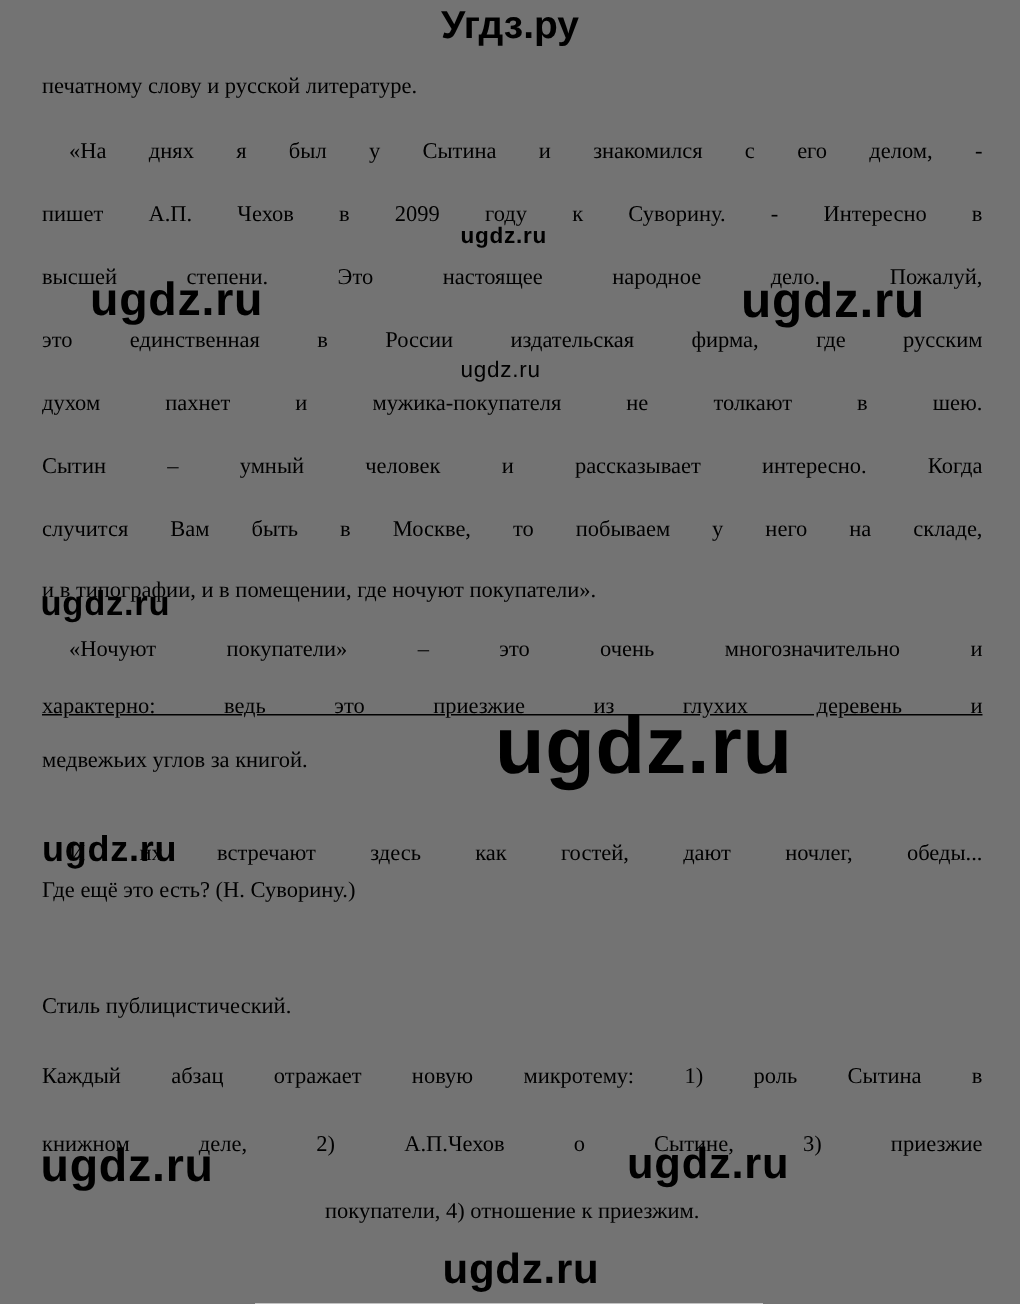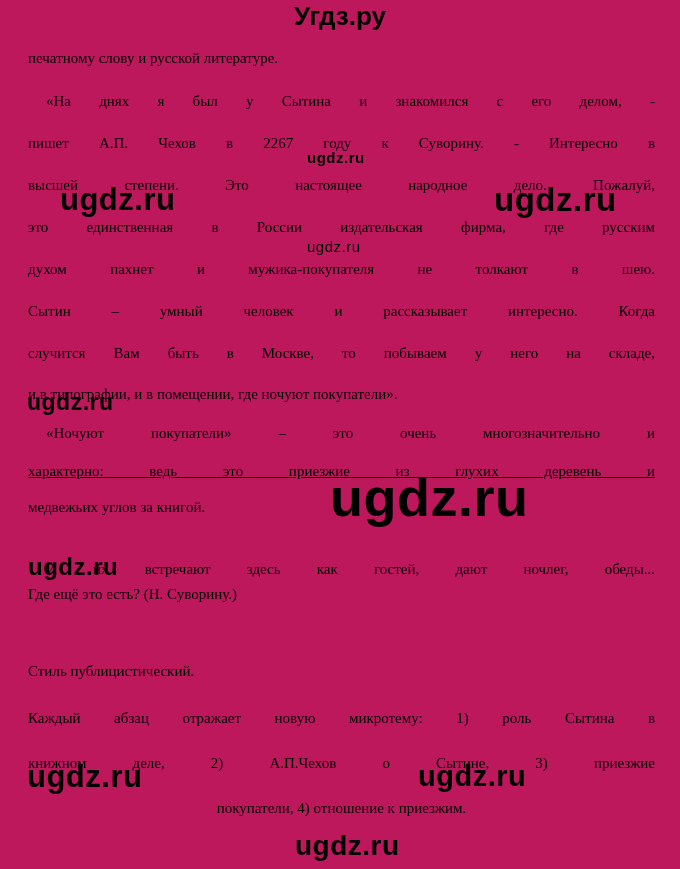--- a/index.html
+++ b/index.html
@@ -4,21 +4,21 @@
 <style>
   html, body {
     margin: 0;
     padding: 0;
     background: #ffffff;
   }
   .page {
     position: relative;
     width: 680px;
     height: 869px;
-    background: #be185d;
+    background: #737373;
     color: #000000;
     overflow: hidden;
     font-family: "Liberation Serif", serif;
   }
   .site-title {
     position: absolute;
     top: 2px;
     left: 0;
     right: 0;
     margin: 0;
@@ -52,21 +52,21 @@
 </style>
 </head>
 <body>
 
 <div class="page">
   <h1 class="site-title">Угдз.ру</h1>
 
   <div id="lines-container">
       <div class="line" style="top: 45px;">печатному слову и русской литературе.</div>
       <div class="line justify" style="top: 88px; padding-left: 18px;">«На днях я был у Сытина и знакомился с его делом, -</div>
-      <div class="line justify" style="top: 130px;">пишет А.П. Чехов в 2267 году к Суворину. - Интересно в</div>
+      <div class="line justify" style="top: 130px;">пишет А.П. Чехов в 2099 году к Суворину. - Интересно в</div>
       <div class="line justify" style="top: 172px;">высшей степени. Это настоящее народное дело. Пожалуй,</div>
       <div class="line justify" style="top: 214px;">это единственная в России издательская фирма, где русским</div>
       <div class="line justify" style="top: 256px;">духом пахнет и мужика-покупателя не толкают в шею.</div>
       <div class="line justify" style="top: 298px;">Сытин – умный человек и рассказывает интересно. Когда</div>
       <div class="line justify" style="top: 340px;">случится Вам быть в Москве, то побываем у него на складе,</div>
       <div class="line" style="top: 381px;">и в типографии, и в помещении, где ночуют покупатели».</div>
       <div class="line justify" style="top: 420px; padding-left: 18px;">«Ночуют покупатели» – это очень многозначительно и</div>
       <div class="line justify" style="top: 458px; text-decoration: underline;">характерно: ведь это приезжие из глухих деревень и</div>
       <div class="line" style="top: 494px;">медвежьих углов за книгой.</div>
       <div class="line justify" style="top: 540px; padding-left: 18px; margin-top: 16px;">И их встречают здесь как гостей, дают ночлег, обеды...</div>

